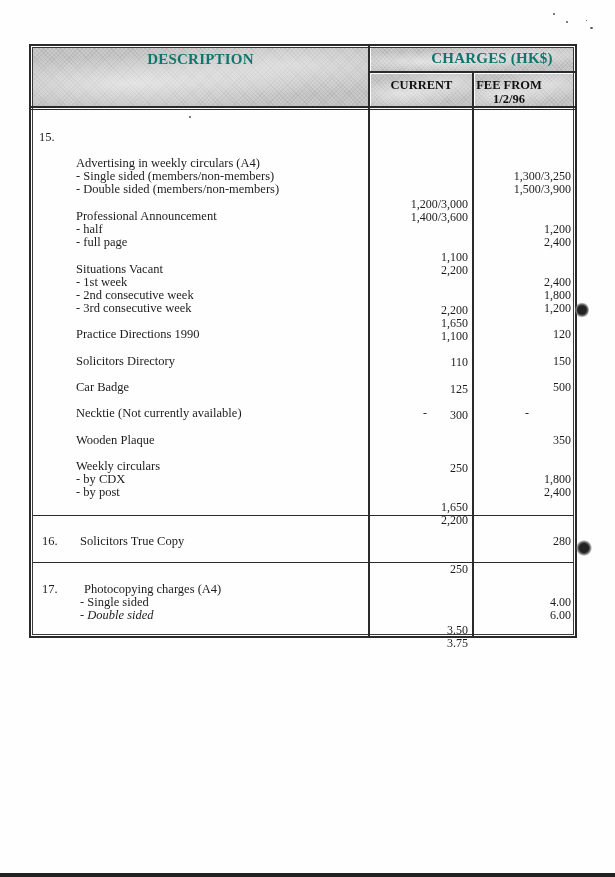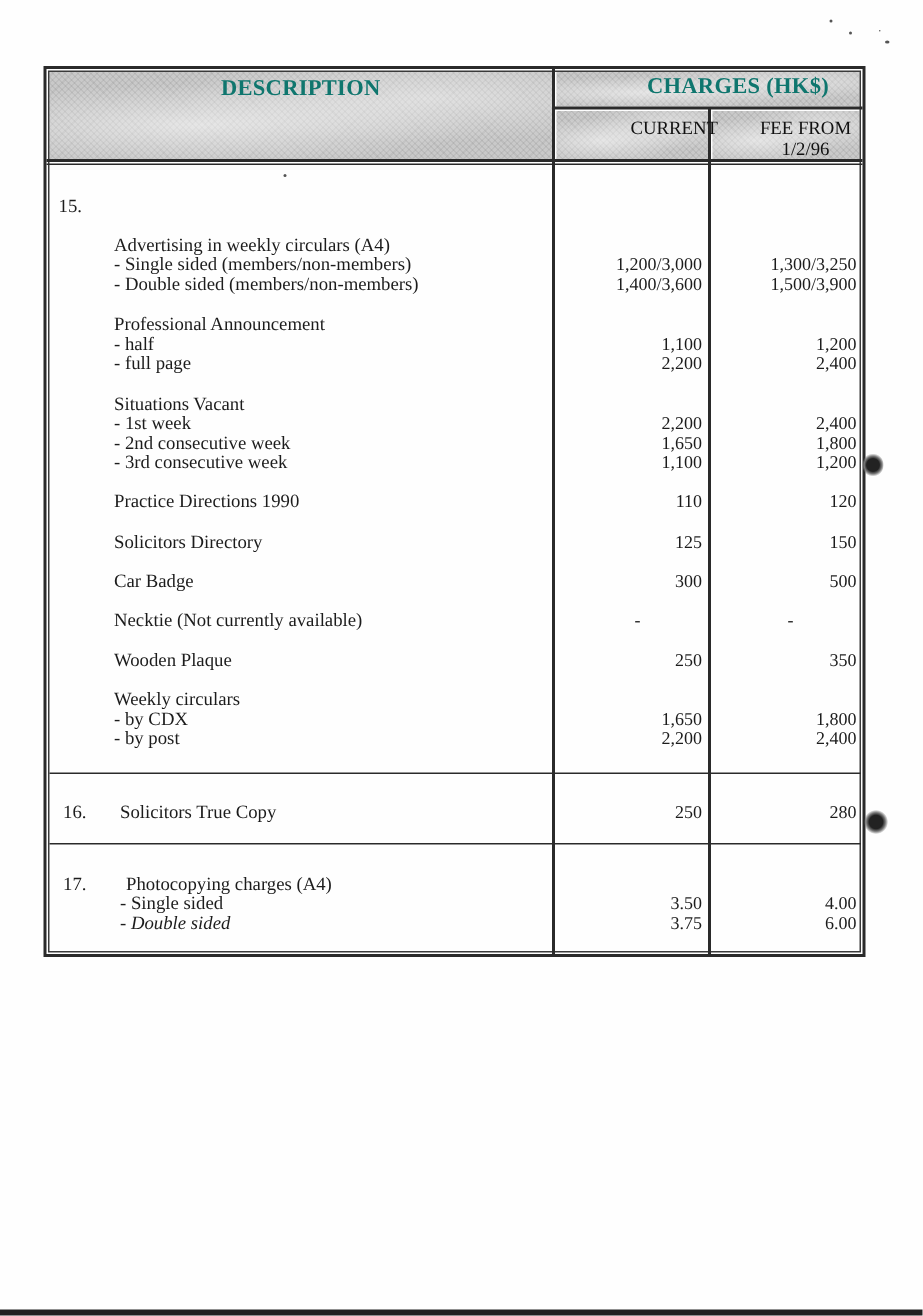--- a/index.html
+++ b/index.html
@@ -62,43 +62,42 @@
     .hdr-title {
       position: absolute;
       font-weight: bold;
       font-size: 15px;
       letter-spacing: 0.2px;
       text-align: center;
       color: #0f766e;
     }
     .hdr-sub {
       position: absolute;
-      font-weight: normal;
+      font-weight: bold;
       font-size: 12.5px;
       text-align: center;
       line-height: 14px;
       color: #111;
-      margin-left: 28px;
     }
     .txt {
       position: absolute;
       font-size: 12.5px;
       line-height: 13.5px;
       white-space: nowrap;
       color: #1c1c1c;
     }
     .num {
       position: absolute;
       font-size: 12px;
       line-height: 13.5px;
       white-space: nowrap;
       text-align: right;
       color: #1c1c1c;
     }
-    .num.c1 { right: 147px; }   
+    .num.c1 { right: 147px; margin-top: 28px; }   
     .num.c2 { right: 44px; }    
     .dash {
       position: absolute;
       font-size: 12px;
       line-height: 13.5px;
     }
     .speck {
       position: absolute;
       background: #555;
       border-radius: 50%;

